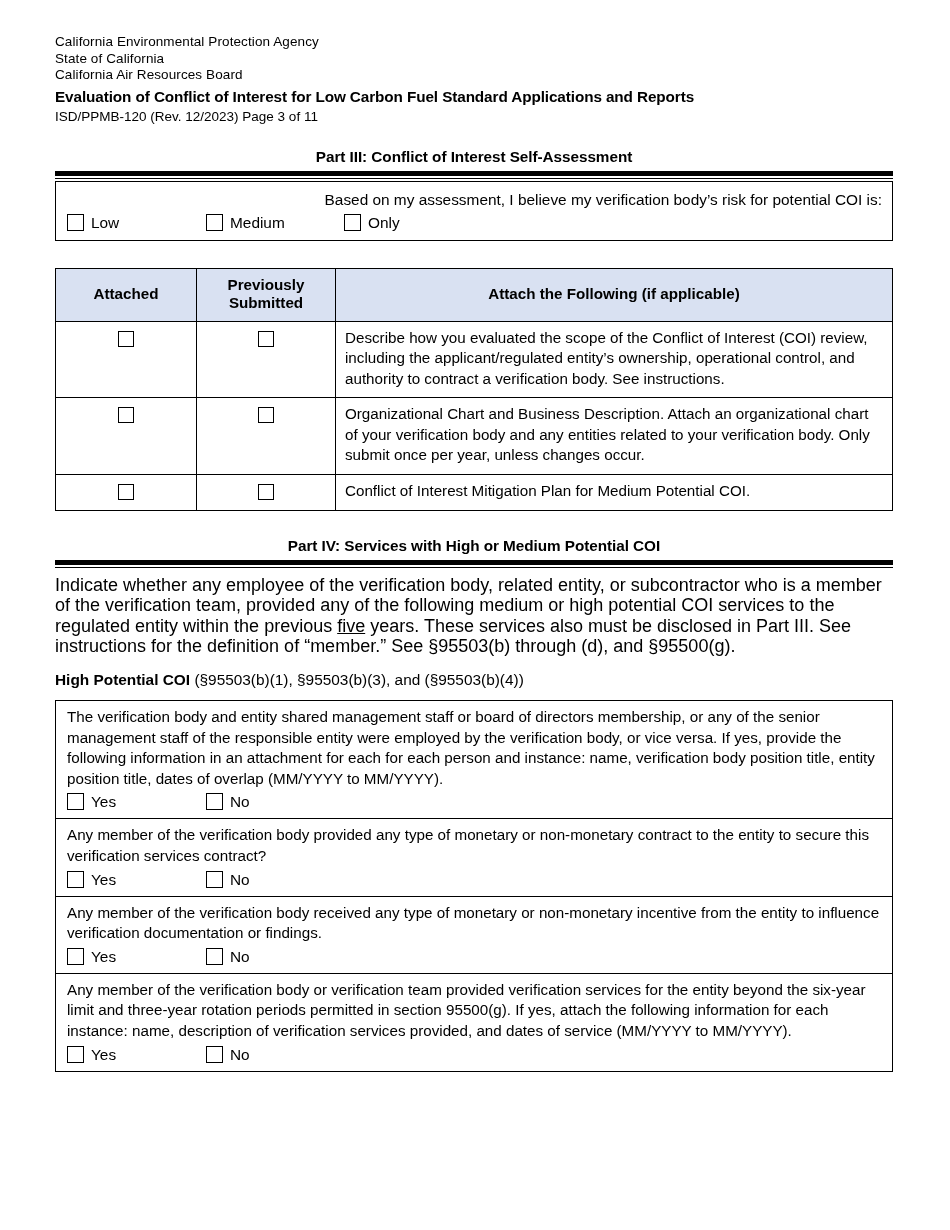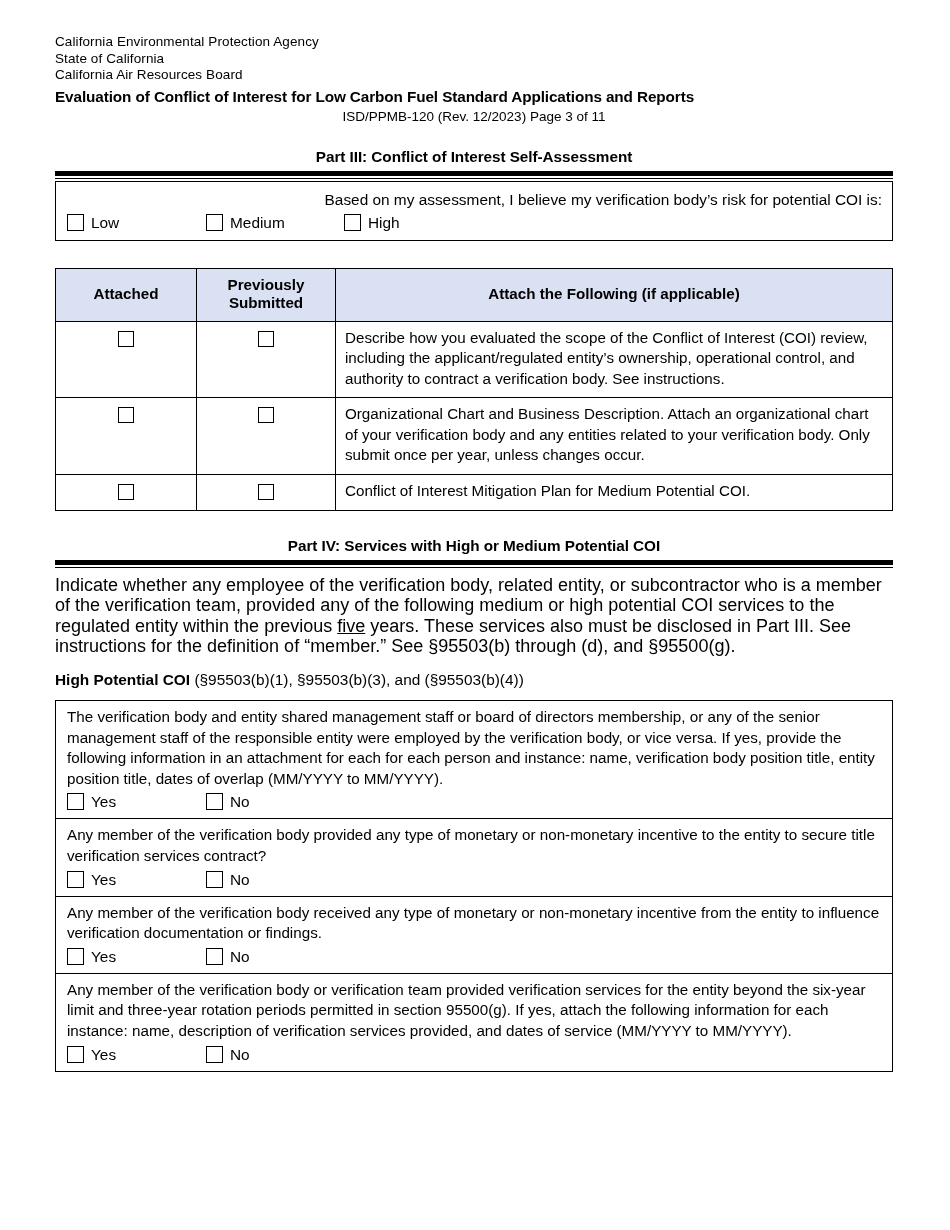--- a/index.html
+++ b/index.html
@@ -32,21 +32,20 @@
     font-size: 15.3px;
     font-weight: bold;
     line-height: 20px;
     margin-top: 3px;
     letter-spacing: -0.1px;
   }
   .doc-ref {
     font-size: 13.5px;
     line-height: 17px;
     margin-top: 1px;
-    text-align: center;
   }
 
   
   .part-heading {
     text-align: center;
     font-size: 15.3px;
     font-weight: bold;
     letter-spacing: -0.05px;
   }
   #part3-heading { margin-top: 23px; }
@@ -212,21 +211,21 @@
       <div class="cb-option">
         <span class="checkbox"></span>
         <span class="cb-label">Low</span>
       </div>
       <div class="cb-option">
         <span class="checkbox"></span>
         <span class="cb-label">Medium</span>
       </div>
       <div class="cb-option">
         <span class="checkbox"></span>
-        <span class="cb-label">High</span>
+        <span class="cb-label">Only</span>
       </div>
     </div>
   </div>
 
   <table id="attachment-table">
     <thead>
       <tr>
         <th class="col-attached">Attached</th>
         <th class="col-prev">
           <span>Previously</span><br>
@@ -288,21 +287,21 @@
           <span class="cb-label">Yes</span>
         </div>
         <div class="cb-option">
           <span class="checkbox"></span>
           <span class="cb-label">No</span>
         </div>
       </div>
     </div>
 
     <div class="question">
-      <div class="q-text">Any member of the verification body provided any type of monetary or non-monetary incentive to the entity to secure title verification services contract?</div>
+      <div class="q-text">Any member of the verification body provided any type of monetary or non-monetary contract to the entity to secure this verification services contract?</div>
       <div class="checkbox-row">
         <div class="cb-option">
           <span class="checkbox"></span>
           <span class="cb-label">Yes</span>
         </div>
         <div class="cb-option">
           <span class="checkbox"></span>
           <span class="cb-label">No</span>
         </div>
       </div>

